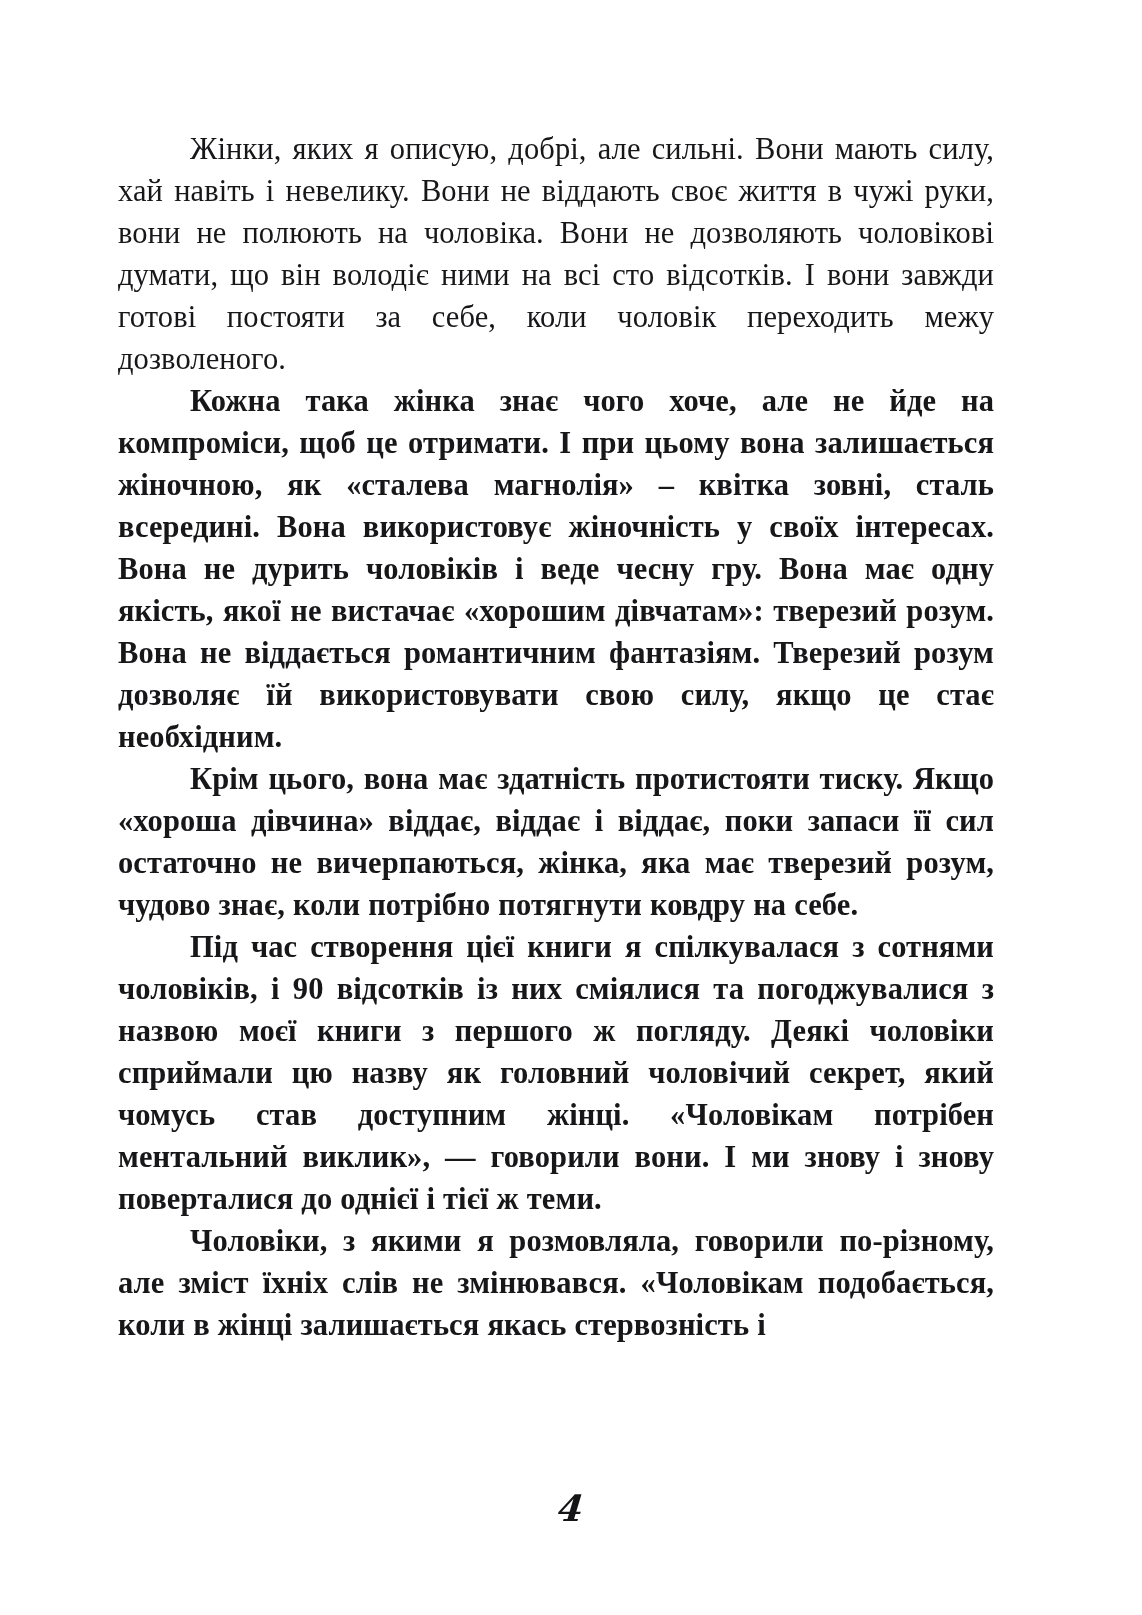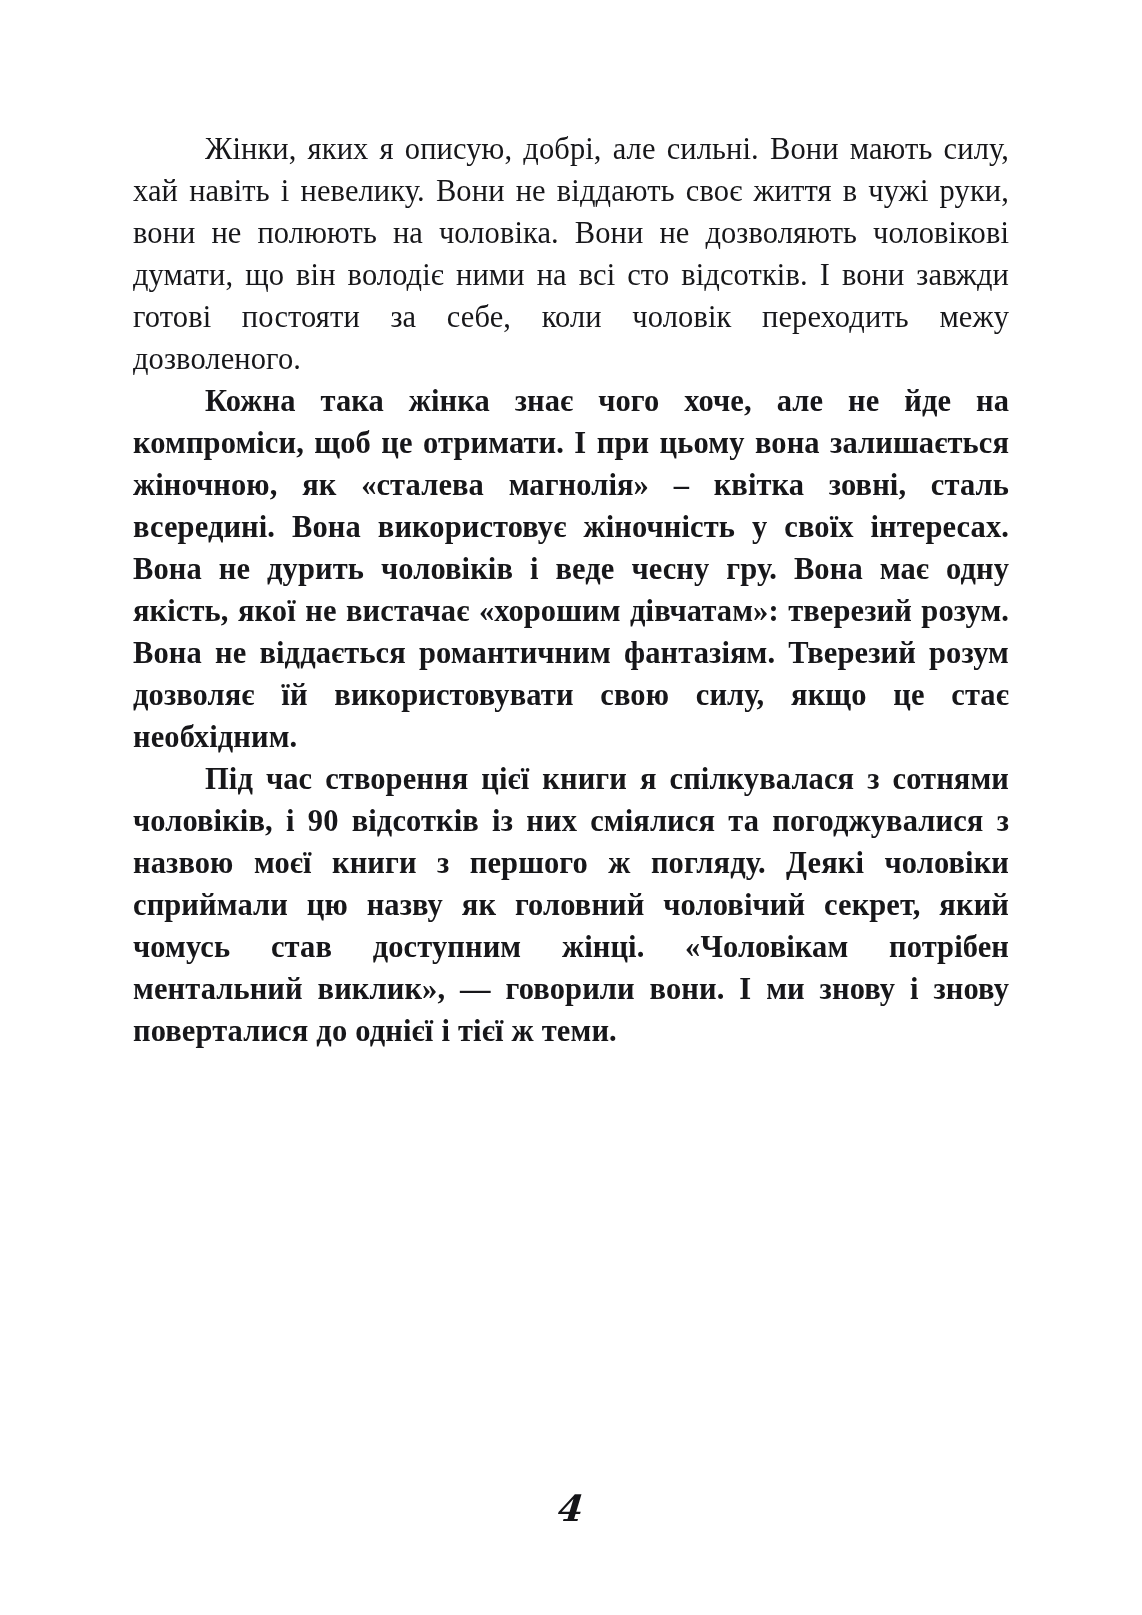--- a/index.html
+++ b/index.html
@@ -14,21 +14,21 @@
     width: 1142px;
     height: 1615px;
     background: #ffffff;
     margin: 0 auto;
     overflow: hidden;
     box-sizing: border-box;
   }
 
   .text-column {
     position: absolute;
-    left: 133px;
+    left: 118px;
     top: 128px;
     width: 876px;
   }
 
   .para {
     font-family: "Liberation Serif", "DejaVu Serif", serif;
     font-size: 30.5px;
     line-height: 42px;
     color: #17171a;
     text-align: justify;
@@ -68,18 +68,20 @@
   }
 </style>
 </head>
 <body>
 
 <div class="page">
 
   <div class="text-column">
     <p class="para">Жінки, яких я описую, добрі, але сильні. Вони мають силу, хай навіть і невелику. Вони не віддають своє життя в чужі руки, вони не полюють на чоловіка. Вони не дозволяють чоловікові думати, що він володіє ними на всі сто відсотків. І вони завжди готові постояти за себе, коли чоловік переходить межу дозволеного.</p>
     <p class="para">Кожна така жінка знає чого хоче, але не йде на компроміси, щоб це отримати. І при цьому вона залишається жіночною, як «сталева магнолія» – квітка зовні, сталь всередині. Вона використовує жіночність у своїх інтересах. Вона не дурить чоловіків і веде чесну гру. Вона має одну якість, якої не вистачає «хорошим дівчатам»: тверезий розум. Вона не віддається романтичним фантазіям. Тверезий розум дозволяє їй використовувати свою силу, якщо це стає необхідним.</p>
+    <p class="para">Крім цього, вона має здатність протистояти тиску. Якщо «хороша дівчина» віддає, віддає і віддає, поки запаси її сил остаточно не вичерпаються, жінка, яка має тверезий розум, чудово знає, коли потрібно потягнути ковдру на себе.</p>
     <p class="para">Під час створення цієї книги я спілкувалася з сотнями чоловіків, і 90 відсотків із них сміялися та погоджувалися з назвою моєї книги з першого ж погляду. Деякі чоловіки сприймали цю назву як головний чоловічий секрет, який чомусь став доступним жінці. «Чоловікам потрібен ментальний виклик», — говорили вони. І ми знову і знову поверталися до однієї і тієї ж теми.</p>
+    <p class="para clipped">Чоловіки, з якими я розмовляла, говорили по-різному, але зміст їхніх слів не змінювався. «Чоловікам подобається, коли в жінці залишається якась стервозність і</p>
   </div>
 
   <div class="page-number">4</div>
 
 </div>
 
 </body></html>

